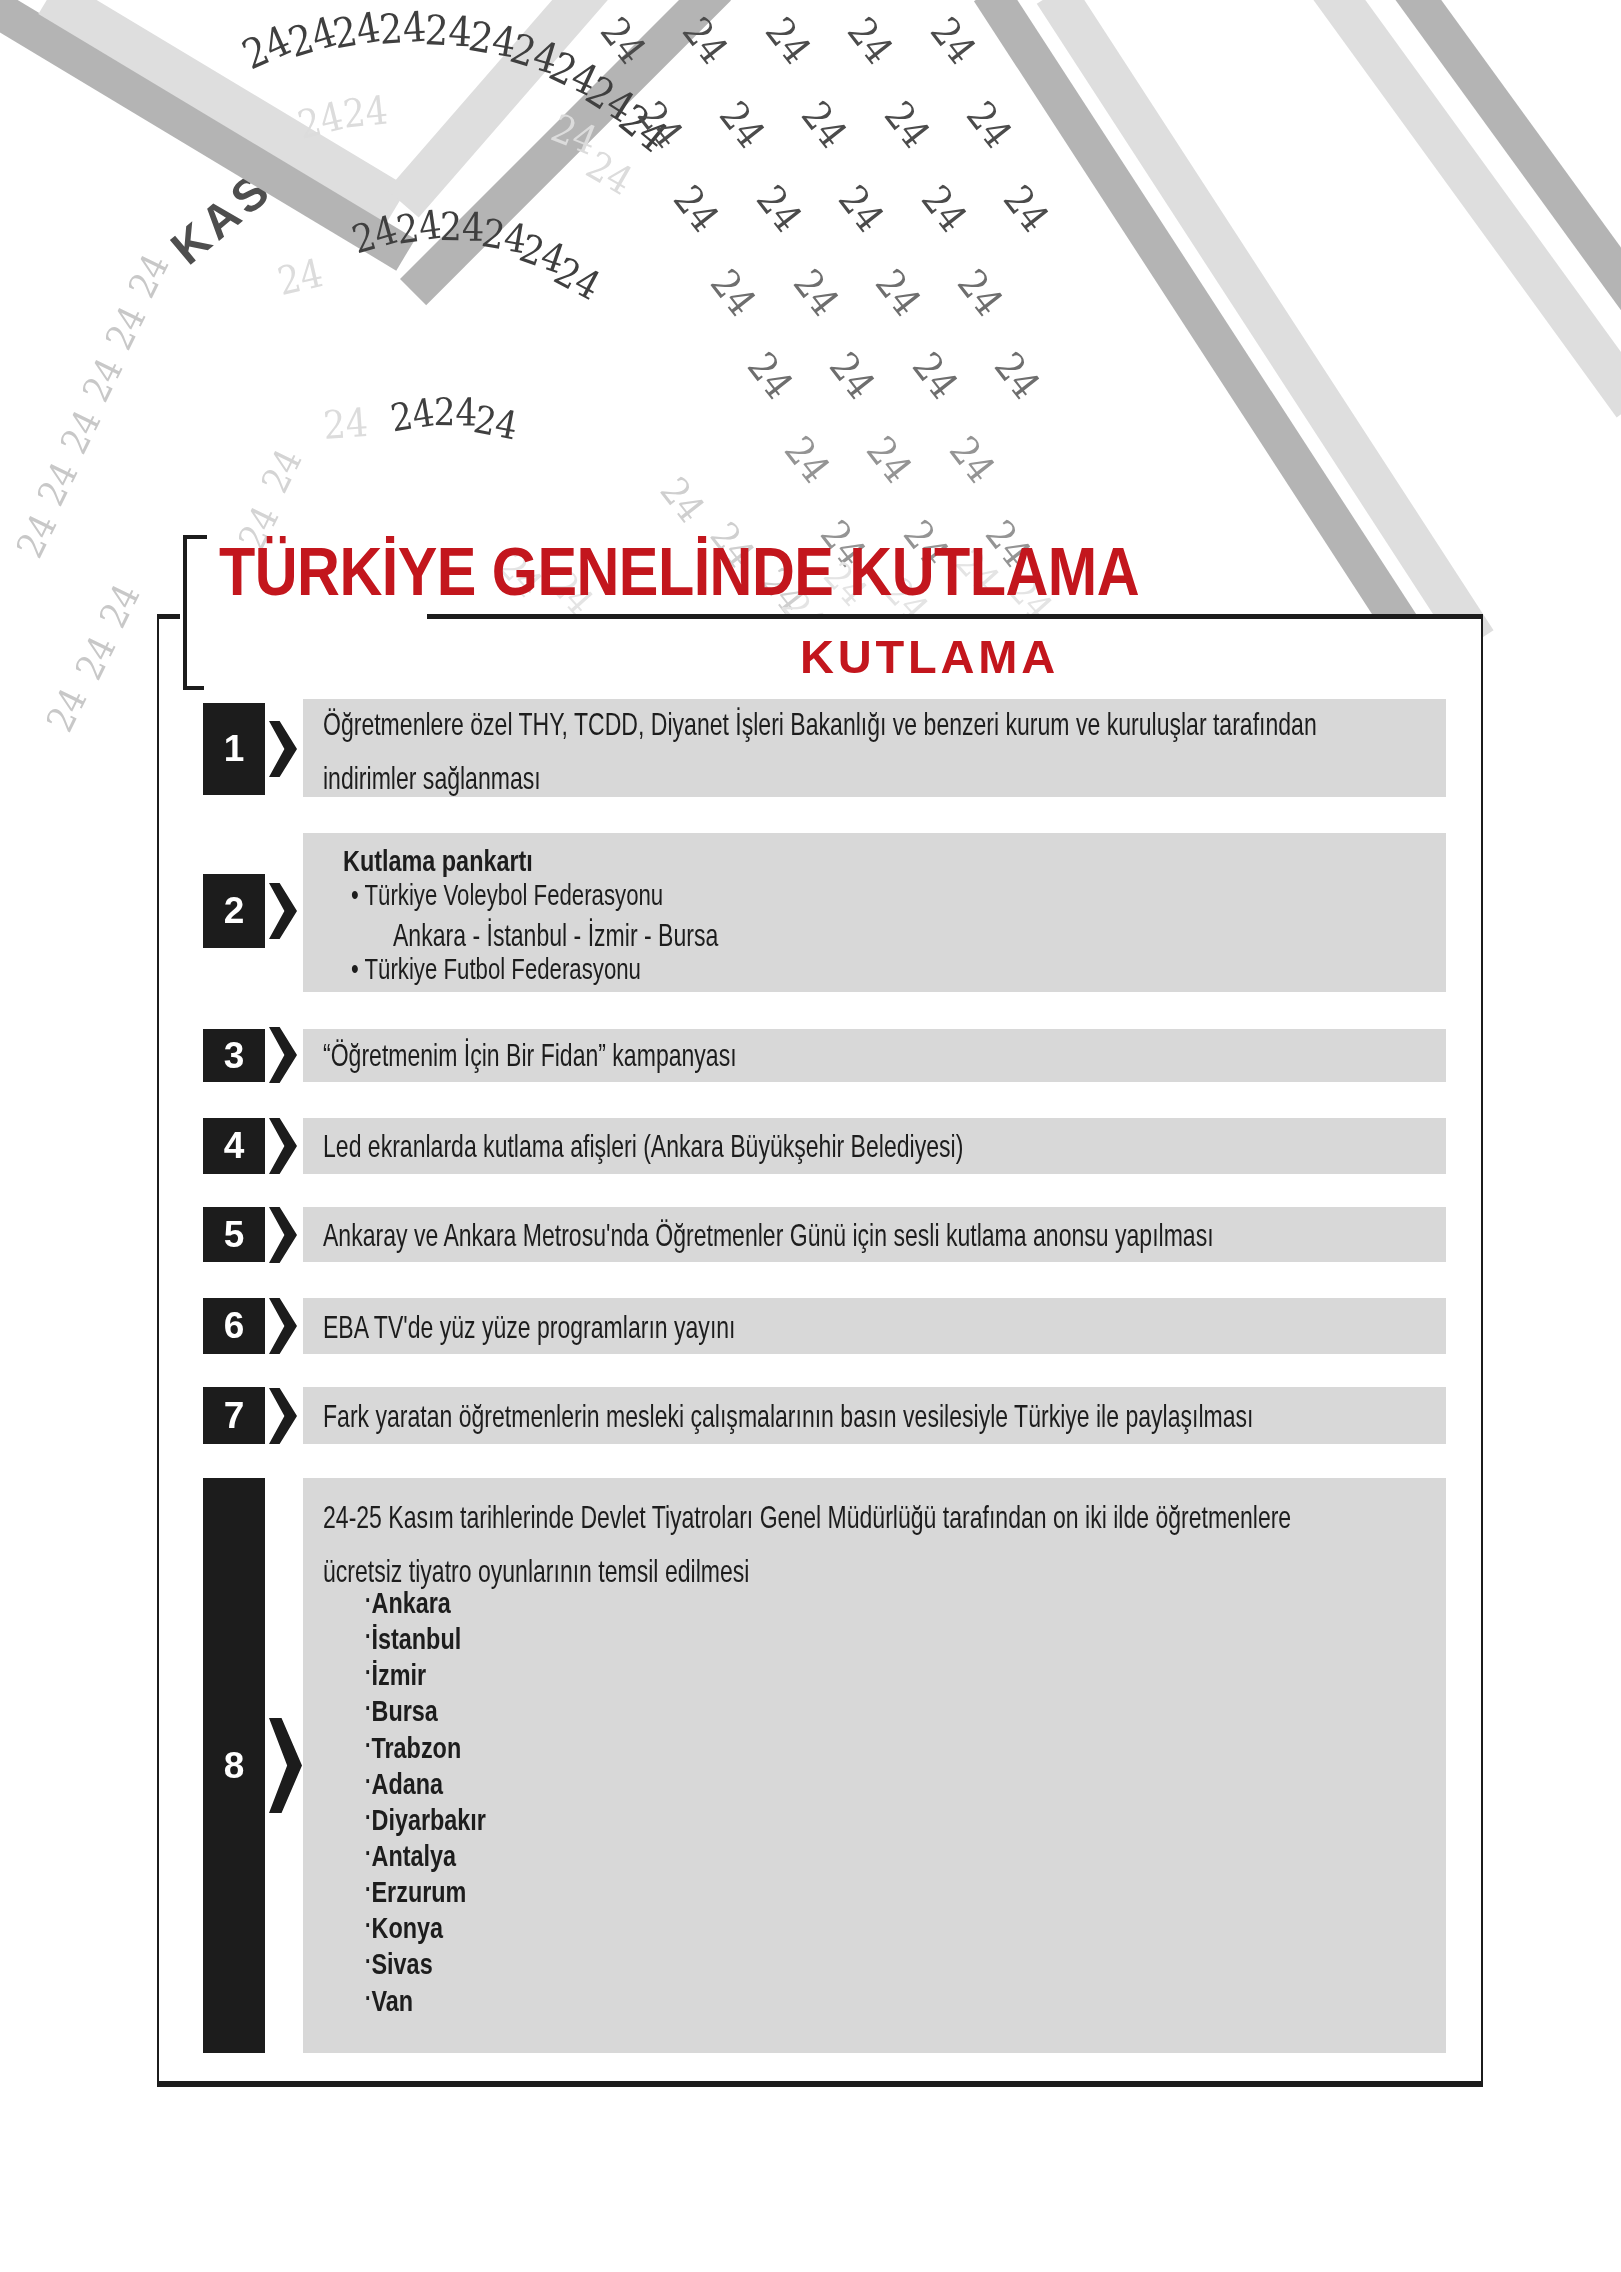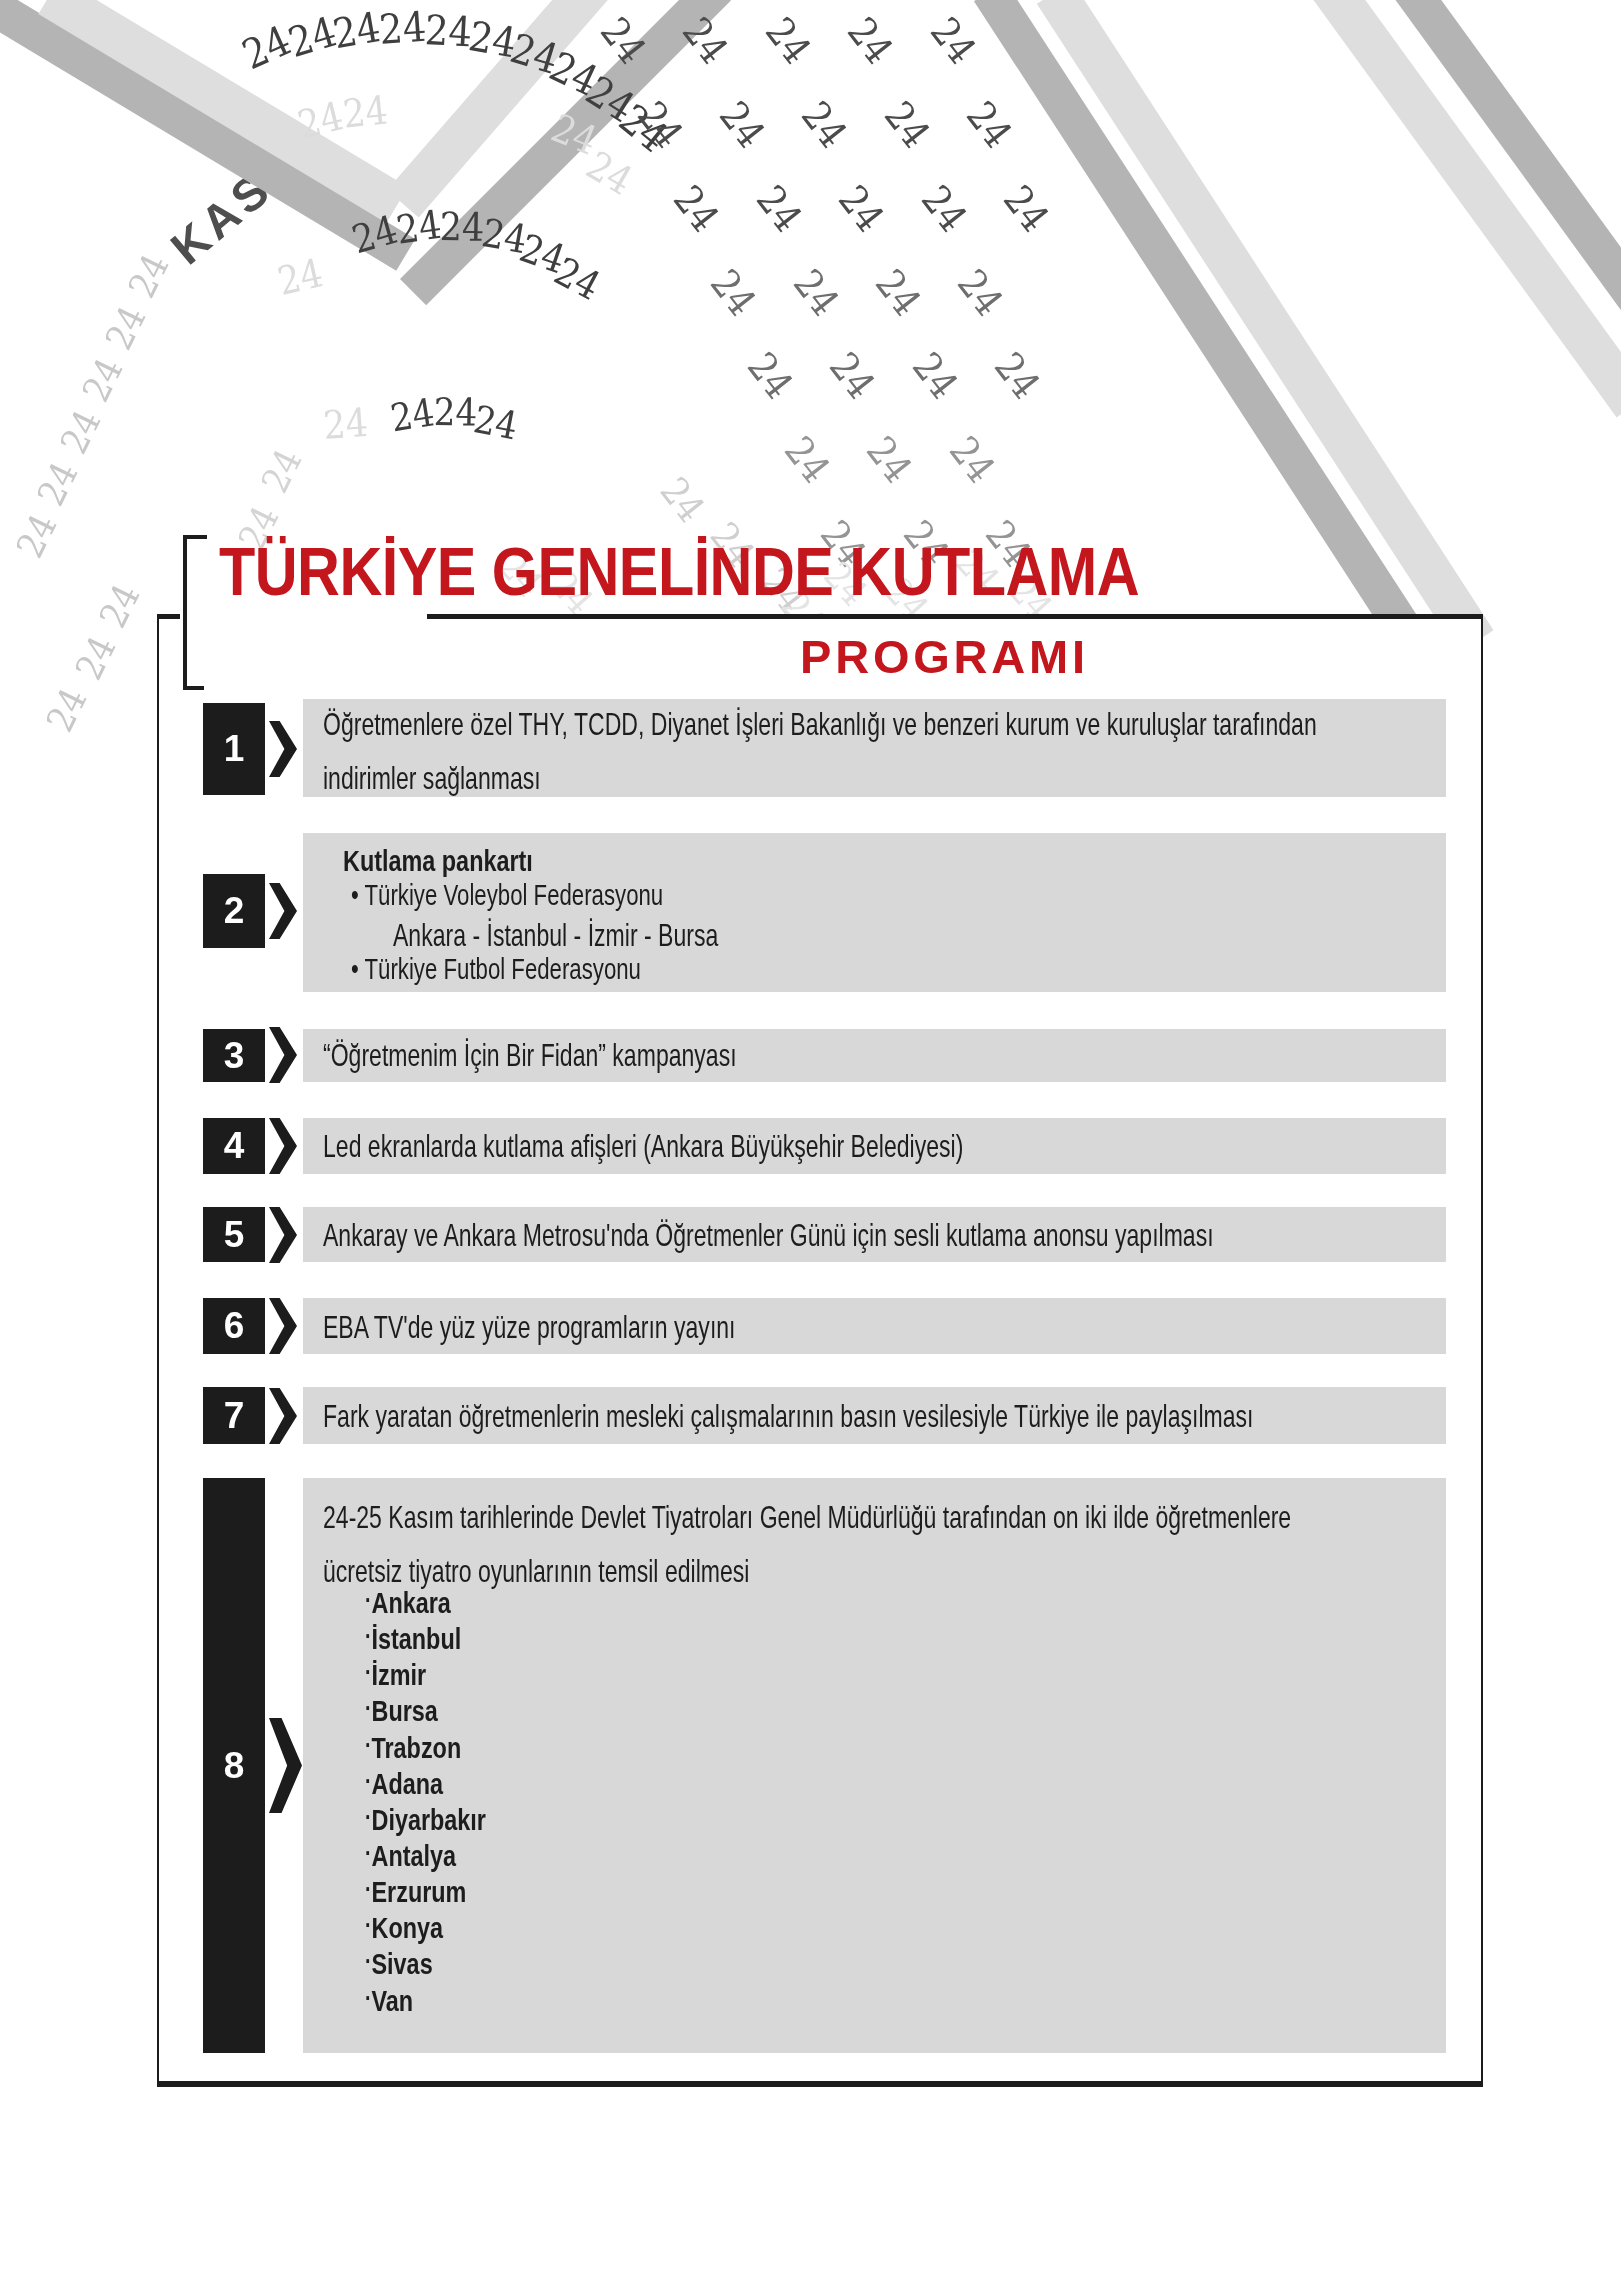--- a/index.html
+++ b/index.html
@@ -129,21 +129,21 @@
     </div>
 
   <div class="program-box"></div>
   <div class="border-patch"></div>
 
   <div class="br" style="left:183px;top:535px;width:3.8px;height:155px;"></div>
   <div class="br" style="left:183px;top:535px;width:24px;height:3.8px;"></div>
   <div class="br" style="left:183px;top:686px;width:21px;height:3.8px;"></div>
 
   <h1 class="title1">TÜRKİYE GENELİNDE KUTLAMA</h1>
-  <div class="title2">PROGRAMI</div>
+  <div class="title2">KUTLAMA</div>
 
   <div id="rows">
       <div class="gpanel" style="top: 699px; height: 98px;"></div>
       <div class="nbadge" style="top: 703px; height: 92px;">1</div>
       <div class="arrow" style="top: 721px; width: 28px; height: 56px;"></div>
       <div class="line " style="left: 323px; top: 707px;">Öğretmenlere özel THY, TCDD, Diyanet İşleri Bakanlığı ve benzeri kurum ve kuruluşlar tarafından</div>
       <div class="line " style="left: 323px; top: 761px;">indirimler sağlanması</div>
       <div class="gpanel" style="top: 833px; height: 159px;"></div>
       <div class="nbadge" style="top: 874px; height: 74px;">2</div>
       <div class="arrow" style="top: 883px; width: 28px; height: 56px;"></div>

